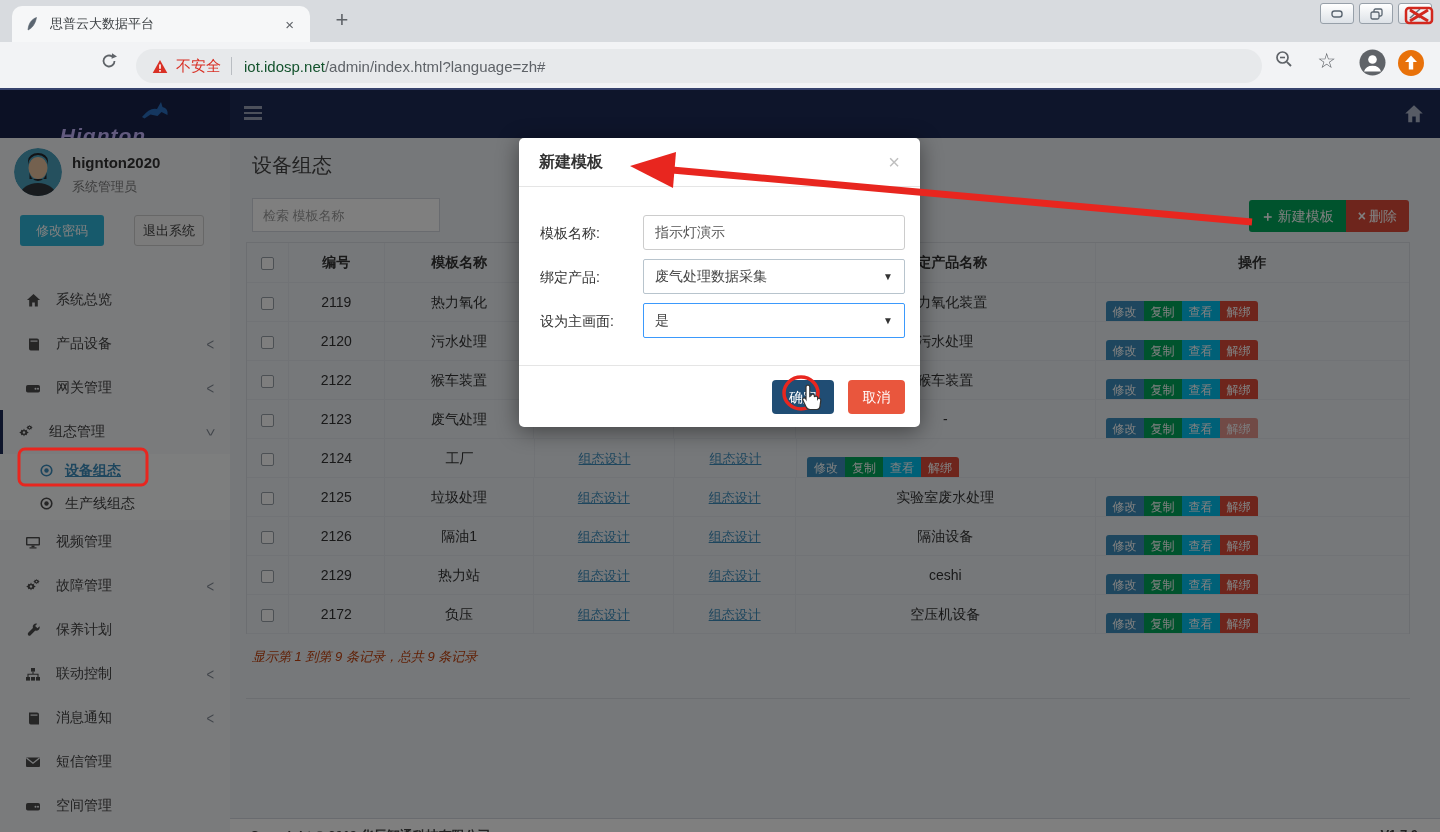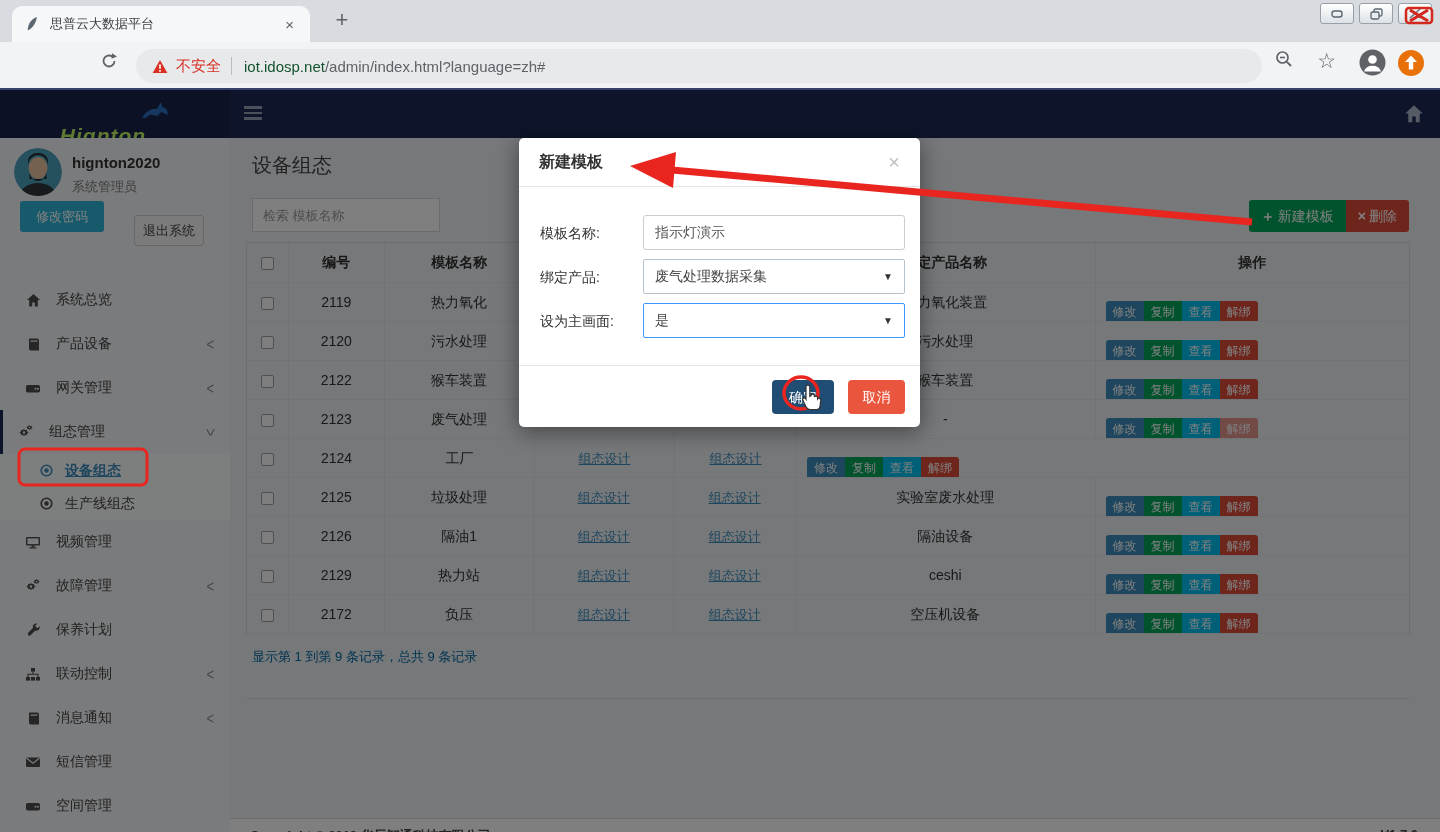--- a/index.html
+++ b/index.html
@@ -19,30 +19,30 @@
   .warn-label { color:#d93025; font-size:15px; margin:0 10px 0 8px; }
   .url-sep { width:1px; height:18px; background:#b9bdc2; margin-right:12px; }
   .url-host { color:#14532d; font-size:15px; }
   .url-path { color:#5f6368; font-size:15px; }
   .tb-right { position:absolute; top:49px; display:flex; align-items:center; z-index:10; }
   .chrome-divider { position:absolute; top:88px; left:0; width:1440px; height:2px; background:#36426c; z-index:10; }
 
   
   .appheader { position:absolute; top:90px; left:0; width:1440px; height:48px; background:#1d2b57; }
   .logo { position:absolute; left:0; top:0; width:230px; height:48px; background:#18234a; display:flex; align-items:center; justify-content:center; }
-  .logo-text { font-size:21px; font-style:italic; font-weight:bold; color:#bef264; letter-spacing:1px;margin-top:44px; }
+  .logo-text { font-size:21px; font-style:italic; font-weight:bold; color:#c4b5fd; letter-spacing:1px;margin-top:44px; }
   .hamburger { position:absolute; left:244px; top:16px; width:18px; height:16px; }
   .hamburger span { display:block; width:18px; height:2.5px; background:#98a1b6; margin-bottom:3px; }
   .hdr-home { position:absolute; right:16px; top:14px; }
 
   .sidebar { position:absolute; top:138px; left:0; width:230px; height:694px; background:#f4f6f9; }
   .userpane { position:relative; height:120px; }
   .uname { position:absolute; left:72px; top:16px; font-size:15px; font-weight:bold; color:#333; }
   .urole { position:absolute; left:72px; top:40px; font-size:13px; color:#7b7b7b; }
-  .btn-pwd { position:absolute; left:20px; top:63px; width:84px; height:31px; background:#2fb5d8; color:#fff; font-size:13px; border:none; border-radius:3px; text-align:center; line-height:31px; }
+  .btn-pwd { position:absolute; left:20px; top:77px; width:84px; height:31px; background:#2fb5d8; color:#fff; font-size:13px; border:none; border-radius:3px; text-align:center; line-height:31px; }
   .btn-logout { position:absolute; left:134px; top:77px; width:70px; height:31px; background:#f6f6f6; color:#444; font-size:13px; border:1px solid #cfcfcf; border-radius:3px; text-align:center; line-height:29px; }
   .avatar { position:absolute; left:14px; top:10px; width:48px; height:48px; border-radius:50%; overflow:hidden; }
 
   .menu { padding-top:20px; }
   .mitem { height:44px; display:flex; align-items:center; padding:0 16px 0 24px; color:#444; font-size:14px; }
   .mitem.active { border-left:3px solid #1d2b57; padding-left:14px; }
   .micon { width:18px; display:flex; justify-content:center; }
   .mlabel { margin-left:14px; }
   .mchev { margin-left:auto; color:#848c96; font-size:13px; transform:scaleY(1.3); }
   .mchev.rot { transform:rotate(-90deg) scaleY(1.3); }
@@ -69,21 +69,21 @@
   .c-cb{width:42px;} .c-id{width:96px;} .c-name{width:150px;} .c-l1{width:140px;} .c-l2{width:122px;} .c-prod{width:300px;} .c-ops{width:314px; text-align:left; padding-left:10px;}
   .cb { display:inline-block; width:13px; height:13px; border:1px solid #98a0a8; background:#fdfdfd; border-radius:2px; vertical-align:middle; }
   .lnk { color:#3c8dbc; text-decoration:underline; font-size:13px; cursor:pointer; }
   .ab { display:inline-block; height:22px; line-height:22px; padding:0 7px; font-size:12px; color:#fff; vertical-align:middle;margin-top:17px; }
   .ab-edit { background:#3c8dbc; border-radius:3px 0 0 3px; }
   .ab-copy { background:#00a65a; }
   .ab-view { background:#00c0ef; }
   .ab-unbind { background:#dd4b39; border-radius:0 3px 3px 0; }
   .ab-unbind.disabled { opacity:.55; }
 
-  .pager { position:absolute; left:16px; top:494px; width:1164px; height:67px; border-bottom:1px solid #d8dce3; font-size:13px; color:#0369a1; padding:16px 6px; }
+  .pager { position:absolute; left:16px; top:494px; width:1164px; height:67px; border-bottom:1px solid #d8dce3; font-size:13px; color:#c2410c; padding:16px 6px;font-style:italic; }
   .appfooter { position:absolute; left:0; top:680px; width:1210px; height:40px; background:#fff; border-top:1px solid #d2d6de; padding:8px 20px; font-size:13px; color:#444; font-weight:bold; }
   .ver { position:absolute; right:22px; top:8px; }
 
   
   .dim { position:absolute; top:90px; left:0; width:1440px; height:742px; background:rgba(0,0,0,0.5); z-index:40; }
   .modal { position:absolute; left:519px; top:138px; width:401px; height:289px; background:#fff; border-radius:5px; box-shadow:0 4px 22px rgba(0,0,0,.45); z-index:60; }
   .modal-header { height:49px; border-bottom:1px solid #e5e5e5; display:flex; align-items:center; padding:0 20px; }
   .modal-title { font-size:16px; font-weight:bold; color:#333; }
   .modal-close { margin-left:auto; color:#bfbfbf; font-size:20px; line-height:20px; }
   .mf-label { position:absolute; left:21px; font-size:14px; color:#333; }

